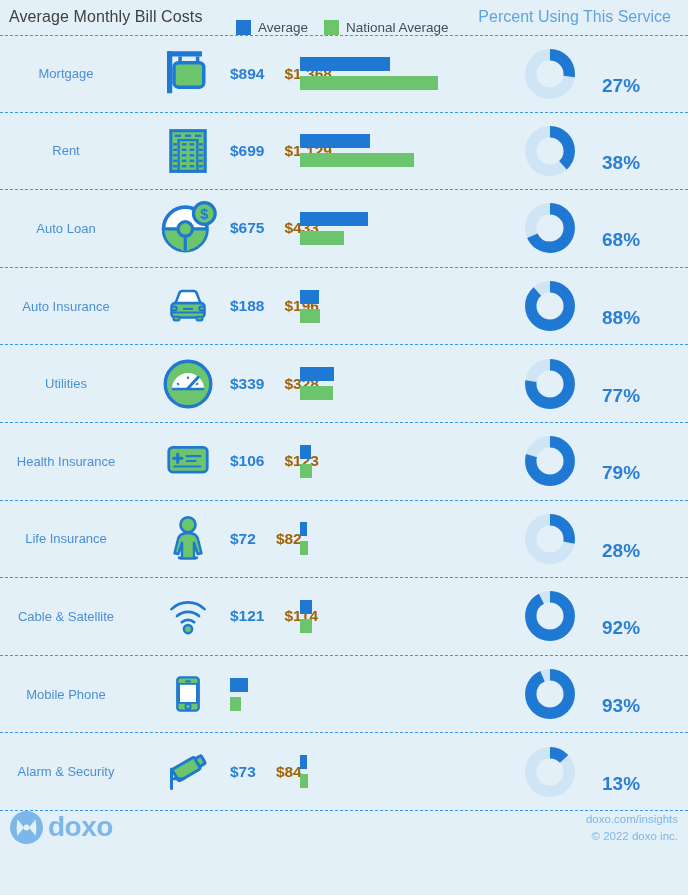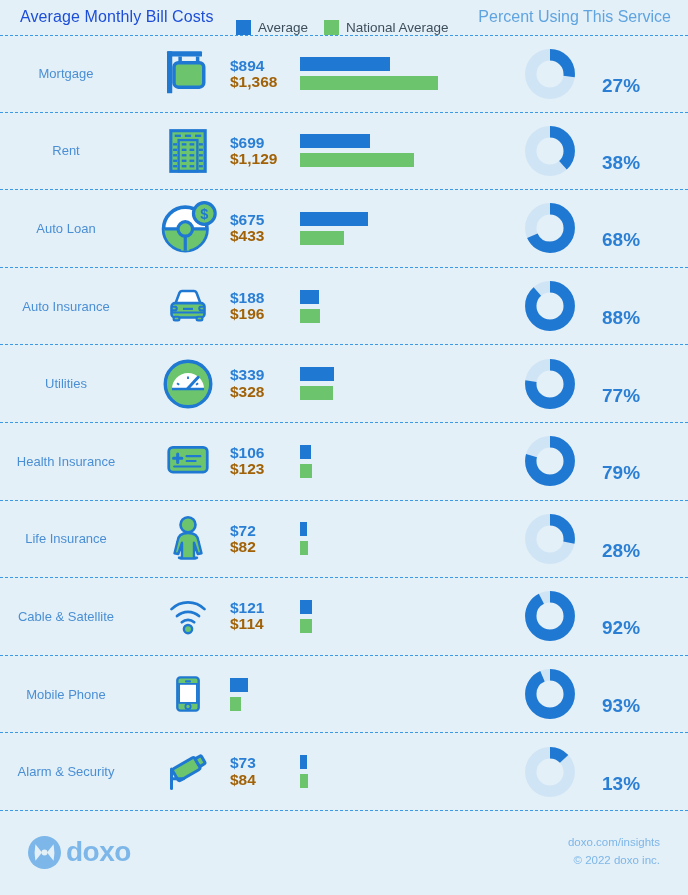--- a/index.html
+++ b/index.html
@@ -16,22 +16,22 @@
   }
 
   
   .header{
     position:relative;
     height:35px;
     display:flex;
     align-items:center;
   }
   .header-title{
-    position:absolute; left:20px; top:8px;
-    font-size:16px; color:#1d4ed8; letter-spacing:.1px;
+    position:absolute; left:9px; top:8px;
+    font-size:16px; color:#404040; letter-spacing:.1px;
     white-space:nowrap;
   }
   .legend{
     position:absolute; left:236px; top:20px;
     display:flex; align-items:center; gap:16px;
   }
   .legend-item{ display:flex; align-items:center; gap:7px; }
   .legend-swatch{ width:15px; height:15px; display:block; }
   .legend-swatch.blue{ background:#1f78d1; }
   .legend-swatch.green{ background:#6cc56c; }
@@ -56,22 +56,22 @@
     text-align:center;
     font-size:13px; color:#4a8fd4;
     white-space:nowrap;
   }
   .cell-icon{
     width:85px;
     display:flex; align-items:center; justify-content:center;
   }
   .cell-values{
     width:70px;
-    display:flex; flex-direction:column; align-items:flex-start;
-    gap:0;
+    display:flex; flex-direction:row; align-items:flex-start;
+    gap:20px;
     padding-right:9px;
   }
   .val{ font-size:15.5px; font-weight:bold; line-height:1.05; white-space:nowrap; }
   .val.blue{ color:#2a7fd4; }
   .val.green{ color:#a16207; }
 
   .cell-bars{
     flex:1;
     display:flex; flex-direction:column; gap:5px;
     padding-left:0px;
@@ -89,22 +89,22 @@
     font-size:19px; font-weight:bold; color:#2a7fd4;
     text-align:left;
     padding-left:6px;
     margin-top:24px;
   }
 
   
   .footer{
     position:relative;
     height:58px;
-    display:flex; align-items:flex-end;
-    padding:0 28px;
+    display:flex; align-items:flex-start;
+    padding:0 10px;
   }
   .logo{ display:flex; align-items:center; gap:5px; }
   .logo-mark{ width:33px; height:33px; display:block; }
   .logo-word{
     font-size:28px; color:#7db6e8; font-weight:bold;
     letter-spacing:-.5px; line-height:1;
   }
   .footer-right{
     margin-left:auto;
     text-align:right;

